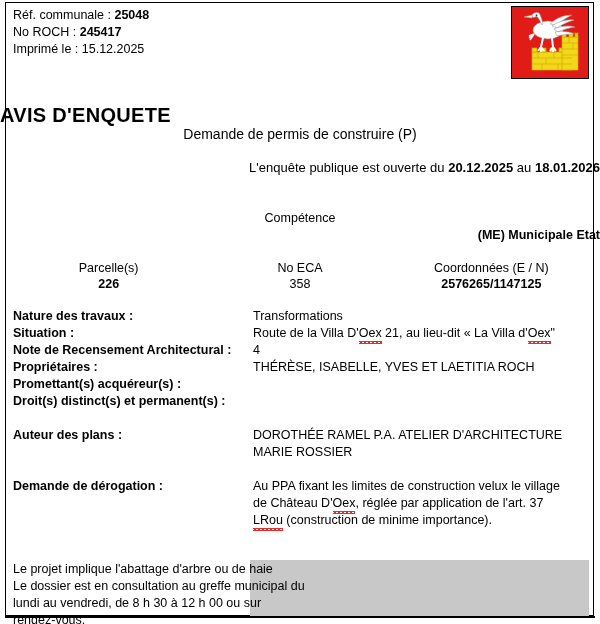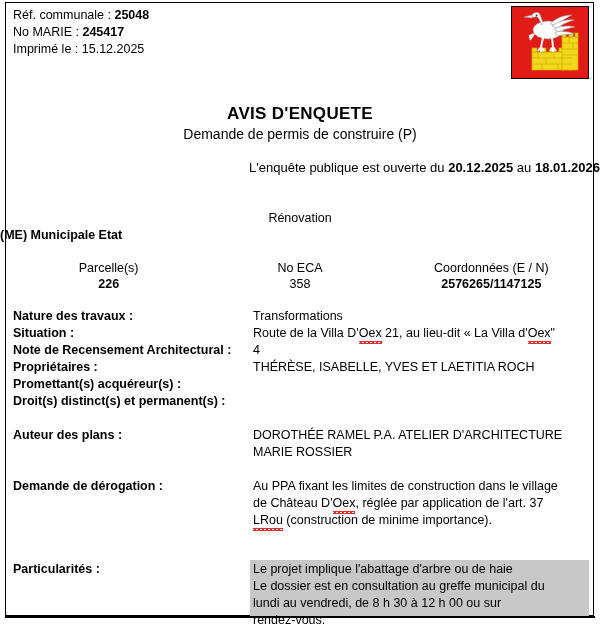--- a/index.html
+++ b/index.html
@@ -75,22 +75,22 @@
     overflow: hidden;
   }
   .crest svg { display: block; }
 
   
   .title-main {
     position: absolute;
     left: 0;
     top: 104px;
     width: 600px;
-    text-align: center;
-    font-size: 17px;
+    text-align: left;
+    font-size: 20px;
     font-weight: bold;
     letter-spacing: 0.3px;
   }
   .title-sub {
     position: absolute;
     left: 0;
     top: 126px;
     width: 600px;
     text-align: center;
     font-size: 14px;
@@ -112,21 +112,21 @@
     top: 211px;
     width: 600px;
     text-align: center;
     font-size: 12.5px;
   }
   .comp-value {
     position: absolute;
     left: 0;
     top: 228px;
     width: 600px;
-    text-align: left;
+    text-align: right;
     font-size: 12.5px;
     font-weight: bold;
   }
 
   
   .cols {
     position: absolute;
     left: 13px;
     top: 260px;
     width: 574px;
@@ -210,21 +210,21 @@
 </head>
 <body>
 
 <div id="page">
 
   <div class="frame"></div>
 
   <div class="header">
     <div class="refblock">
       <span class="ln"><span>Réf. communale : </span><b>25048</b></span>
-      <span class="ln"><span>No MARIE : </span><b>245417</b></span>
+      <span class="ln"><span>No ROCH : </span><b>245417</b></span>
       <span class="ln"><span>Imprimé le : </span><span>15.12.2025</span></span>
     </div>
 
     <div class="crest">
       <svg width="76" height="71" viewBox="0 0 76 71" xmlns="http://www.w3.org/2000/svg">
         <rect x="0" y="0" width="76" height="71" fill="#e01b18"></rect>
 
         <g fill="#f2d71a" stroke="#c9a800" stroke-width="0.7">
           <rect x="20" y="45" width="40" height="18"></rect>
           <rect x="20" y="41" width="5" height="4"></rect>
@@ -271,21 +271,21 @@
         </g>
         <circle cx="24.5" cy="8.5" r="0.9" fill="#333"></circle>
       </svg>
     </div>
   </div>
 
   <div class="title-main">AVIS D'ENQUETE</div>
   <div class="title-sub">Demande de permis de construire (P)</div>
   <div class="enquete"><span>L'enquête publique est ouverte du </span><b>20.12.2025</b><span> au </span><b>18.01.2026</b></div>
 
-  <div class="comp-label">Rénovation</div>
+  <div class="comp-label">Compétence</div>
   <div class="comp-value">(ME) Municipale Etat</div>
 
   <div class="cols">
     <div class="col">
       <span class="h">Parcelle(s)</span>
       <span class="v">226</span>
     </div>
     <div class="col eca">
       <span class="h">No ECA</span>
       <span class="v">358</span>
@@ -346,32 +346,31 @@
         <span class="l">DOROTHÉE RAMEL P.A. ATELIER D'ARCHITECTURE</span>
         <span class="l">MARIE ROSSIER</span>
       </div>
     </div>
 
     <div class="spacer-row"></div>
 
     <div class="row">
       <div class="lbl">Demande de dérogation :</div>
       <div class="val">
-        <span class="l">Au PPA fixant les limites de construction dans le village</span>
+        <span class="l">Au PPA fixant les limites de construction velux le village</span>
         <span class="l">de Château D'<span class="sq">Oex</span>, réglée par application de l'art. 37</span>
         <span class="l"><span class="sq">LRou</span> (construction de minime importance).</span>
       </div>
     </div>
 
   </div>
 
   <div class="highlight"></div>
   <div class="part-row">
     <div class="row">
-      <div class="lbl">Particularités :</div>
       <div class="val">
         <span class="l">Le projet implique l'abattage d'arbre ou de haie</span>
         <span class="l">Le dossier est en consultation au greffe municipal du</span>
         <span class="l">lundi au vendredi, de 8 h 30 à 12 h 00 ou sur</span>
         <span class="l">rendez-vous.</span>
       </div>
     </div>
   </div>
 
   <div class="bottom-rule"></div>

